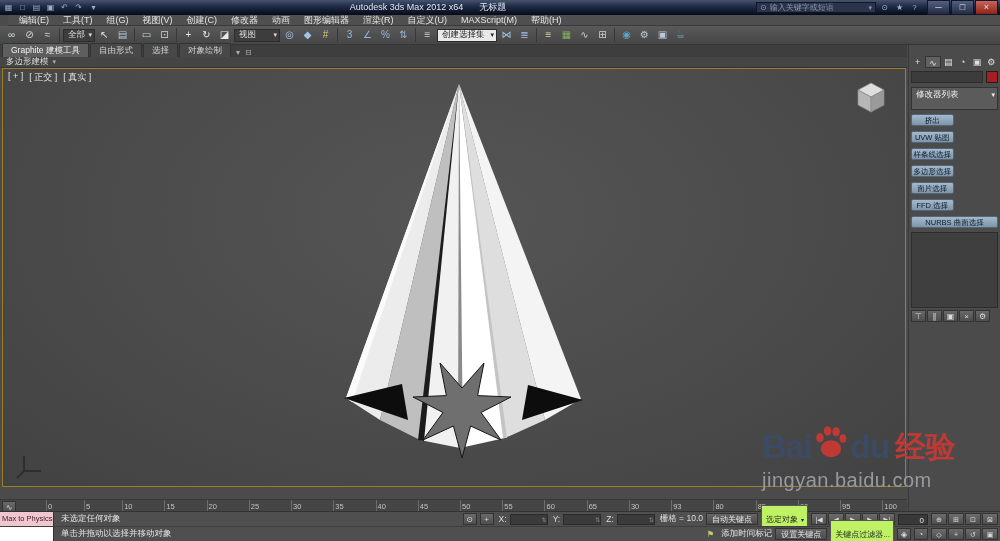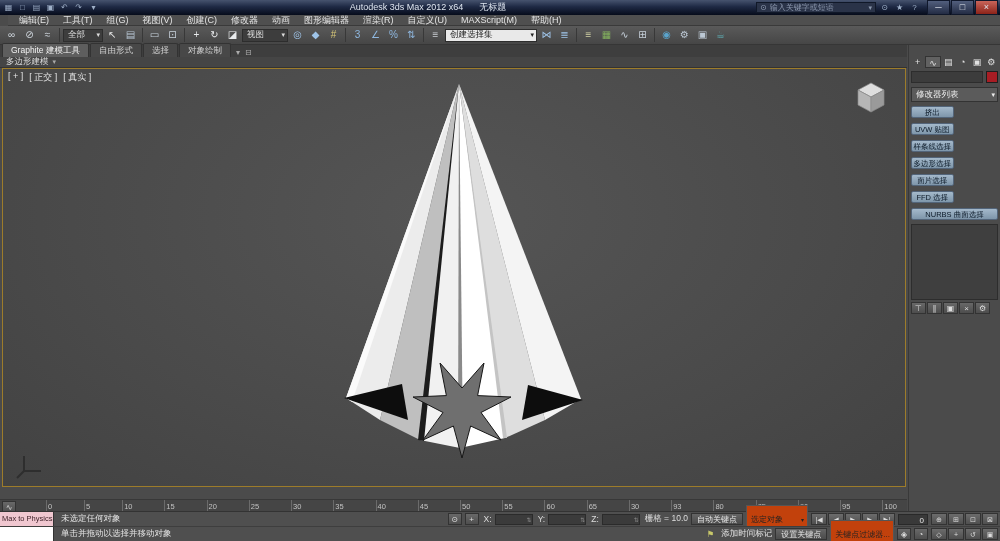--- a/index.html
+++ b/index.html
@@ -62,21 +62,21 @@
   
   .cmdpanel{position:absolute;left:908px;top:45px;width:92px;height:466px;background:#4b4b4b;
     border-left:1px solid #393939;box-sizing:border-box;padding-top:10px;}
   .cp-tabs{display:flex;gap:1px;padding:0 2px;height:13px;align-items:center;}
   .cp-tab{flex:1;text-align:center;font-size:9px;color:#e0e0e0;height:12px;line-height:12px;cursor:default;}
   .cp-tab.active{background:#616161;border:1px solid #333;box-sizing:border-box;}
   .cp-name-row{display:flex;gap:3px;padding:3px 2px 2px 2px;align-items:center;}
   .cp-name{flex:1;height:10px;background:#3c3c3c;border:1px solid #2d2d2d;}
   .cp-color{width:10px;height:10px;border:1px solid #1f1f1f;}
   .cp-drop{margin:2px;height:13px;background:#5b5b5b;border:1px solid #333;display:flex;align-items:center;
-    justify-content:space-between;font-size:8.5px;color:#efefef;padding:0 2px 0 4px;}
+    justify-content:space-between;font-size:8.5px;color:#efefef;padding:0 2px 8px 4px;}
   .cp-btns{display:flex;flex-wrap:wrap;gap:5px;padding:2px 2px 0 2px;}
   .cp-btn{width:calc(50% - 1px);box-sizing:border-box;height:12px;line-height:11px;text-align:center;
     font-size:7.5px;color:#0d1b29;background:linear-gradient(#a4b9cb,#7e96aa);border:1px solid #53657a;
     border-radius:2px;overflow:hidden;white-space:nowrap;cursor:default;}
   .cp-btn.wide{width:100%;}
   .cp-stack{margin:4px 2px 2px 2px;height:74px;background:#3f3f3f;border:1px solid #2d2d2d;}
   .cp-stacktools{display:flex;gap:1px;padding:0 2px;}
   .cp-tool{width:15px;height:12px;background:linear-gradient(#686868,#4d4d4d);border:1px solid #333;
     color:#ddd;font-size:8px;text-align:center;line-height:11px;box-sizing:border-box;cursor:default;}
 
@@ -103,22 +103,22 @@
   .sb-text{font-size:8.5px;color:#e3e3e3;margin-left:4px;white-space:nowrap;cursor:default;}
   .spacer{flex:1;}
   .sb-mini{width:14px;height:12px;background:linear-gradient(#696969,#4e4e4e);border:1px solid #333;
     color:#ddd;font-size:8px;text-align:center;line-height:11px;box-sizing:border-box;}
   .sb-label{font-size:8.5px;color:#ddd;margin-left:2px;}
   .sb-field{width:38px;height:11px;background:#3b3b3b;border:1px solid #2b2b2b;color:#ddd;
     display:flex;align-items:center;justify-content:flex-end;box-sizing:border-box;}
   .sb-spin{color:#888;font-size:6px;margin-left:2px;}
   .sb-btn{height:12px;line-height:11px;background:linear-gradient(#656565,#4b4b4b);border:1px solid #333;
     color:#e8e8e8;font-size:8px;padding:0 5px;white-space:nowrap;box-sizing:border-box;cursor:default;}
-  .sb-combo{height:28px;background:#c2410c;color:#222;font-size:8px;display:flex;align-items:center;
-    padding:0 3px 0 4px;border:1px solid #555;gap:18px;white-space:nowrap;box-sizing:border-box;}
+  .sb-combo{height:28px;background:#bef264;color:#222;font-size:8px;display:flex;align-items:center;
+    padding:0 3px 0 4px;border:1px solid #555;gap:3px;white-space:nowrap;box-sizing:border-box;}
   .pb-btn,.nav-btn{width:16px;height:12px;background:linear-gradient(#6c6c6c,#4f4f4f);border:1px solid #333;
     color:#ddd;font-size:7px;text-align:center;line-height:11px;box-sizing:border-box;cursor:default;}
   .frame-field{width:30px;height:11px;background:#393939;border:1px solid #292929;color:#e8e8e8;
     font-size:8px;text-align:right;padding-right:3px;line-height:11px;box-sizing:border-box;}
 
   
   .watermark{position:absolute;left:762px;top:424px;z-index:20;}
   .wm-brand{display:flex;align-items:flex-end;gap:1px;}
   .wm-txt{font-size:34px;font-weight:bold;color:#3d4a63;line-height:0.95;letter-spacing:-1px;}
   .wm-cn{font-size:30px;font-weight:bold;color:#bf3a34;margin-left:5px;line-height:1.05;}
@@ -170,21 +170,21 @@
       <span class="menu-item">自定义(U)</span>
       <span class="menu-item">MAXScript(M)</span>
       <span class="menu-item">帮助(H)</span>
     </div>
 
   <div class="toolbar">
       <span class="t-icon" style="color: rgb(204, 211, 218);">∞</span>
       <span class="t-icon" style="color: rgb(204, 211, 218);">⊘</span>
       <span class="t-icon" style="color: rgb(204, 211, 218);">≈</span>
       <span class="t-sep"></span>
-      <div class="t-drop" style="width: 40px;">
+      <div class="t-drop" style="width: 32px;">
         <span>全部</span>
         <span class="t-caret">▾</span>
       </div>
       <span class="t-icon" style="color: rgb(238, 238, 238);">↖</span>
       <span class="t-icon" style="color: rgb(185, 200, 214);">▤</span>
       <span class="t-sep"></span>
       <span class="t-icon" style="color: rgb(200, 210, 220);">▭</span>
       <span class="t-icon" style="color: rgb(200, 210, 220);">⊡</span>
       <span class="t-sep"></span>
       <span class="t-icon" style="color: rgb(232, 234, 236);">+</span>
@@ -197,21 +197,21 @@
       <span class="t-icon" style="color: rgb(159, 196, 232);">◎</span>
       <span class="t-icon" style="color: rgb(159, 196, 232);">◆</span>
       <span class="t-icon" style="color: rgb(216, 200, 120);">#</span>
       <span class="t-sep"></span>
       <span class="t-icon" style="color: rgb(143, 184, 224);">3</span>
       <span class="t-icon" style="color: rgb(143, 184, 224);">∠</span>
       <span class="t-icon" style="color: rgb(143, 184, 224);">%</span>
       <span class="t-icon" style="color: rgb(143, 184, 224);">⇅</span>
       <span class="t-sep"></span>
       <span class="t-icon" style="color: rgb(201, 206, 211);">≡</span>
-      <div class="t-drop light" style="width: 92px;">
+      <div class="t-drop light" style="width: 60px;">
         <span>创建选择集</span>
         <span class="t-caret">▾</span>
       </div>
       <span class="t-icon" style="color: rgb(159, 196, 232);">⋈</span>
       <span class="t-icon" style="color: rgb(159, 196, 232);">≣</span>
       <span class="t-sep"></span>
       <span class="t-icon" style="color: rgb(210, 210, 166);">≡</span>
       <span class="t-icon" style="color: rgb(132, 178, 94);">▦</span>
       <span class="t-icon" style="color: rgb(200, 210, 220);">∿</span>
       <span class="t-icon" style="color: rgb(200, 210, 220);">⊞</span>
@@ -392,14 +392,31 @@
     <span class="sb-mini">◈</span>
     <span class="sb-mini">◔</span>
     <span style="display:flex;gap:1px;">
         <span class="nav-btn">◇</span>
         <span class="nav-btn">+</span>
         <span class="nav-btn">↺</span>
         <span class="nav-btn">▣</span>
       </span>
   </div>
 
+  <div class="watermark">
+    <div class="wm-brand">
+      <span class="wm-txt">Bai</span>
+      <svg width="34" height="36" viewBox="0 0 40 42" style="margin:0 1px 2px 1px;">
+        <g fill="#bf3a34">
+          <ellipse cx="20" cy="29" rx="12" ry="10"></ellipse>
+          <ellipse cx="7" cy="16" rx="4.5" ry="5.5"></ellipse>
+          <ellipse cx="16" cy="8" rx="4.5" ry="5.5"></ellipse>
+          <ellipse cx="26" cy="9" rx="4.5" ry="5.5"></ellipse>
+          <ellipse cx="34" cy="17" rx="4" ry="5"></ellipse>
+        </g>
+      </svg>
+      <span class="wm-txt">du</span>
+      <span class="wm-cn">经验</span>
+    </div>
+    <div class="wm-domain">jingyan.baidu.com</div>
+  </div>
 
 </div>
 
 </body></html>

